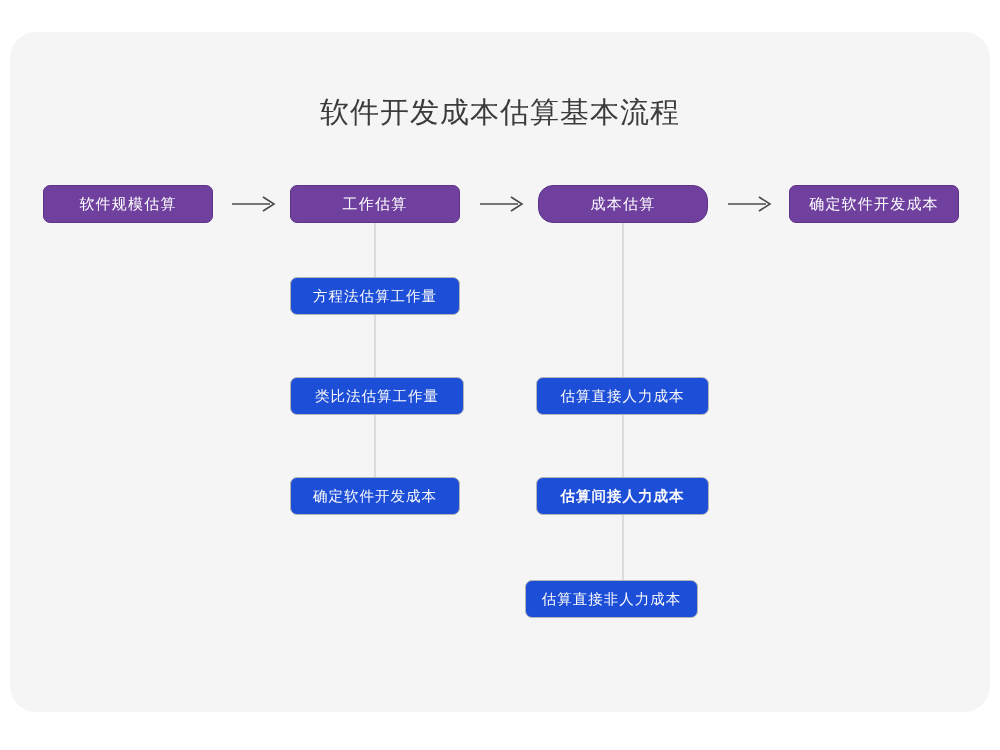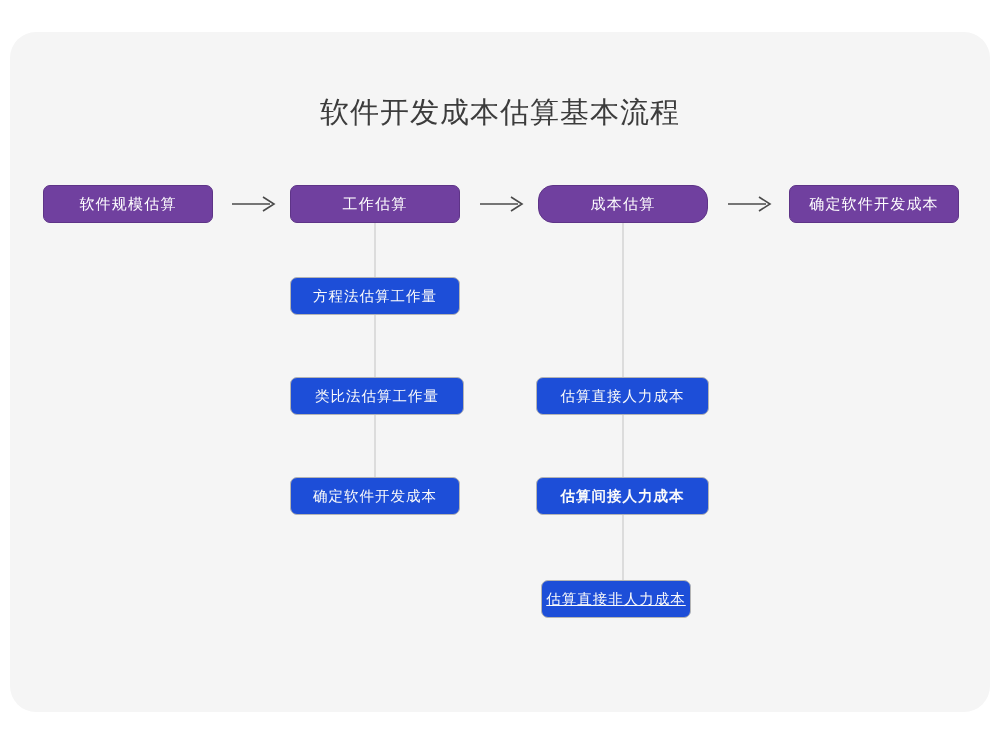--- a/index.html
+++ b/index.html
@@ -146,15 +146,15 @@
 
   <div class="node node-sub" style="left:290px; top:377px; width:174px;">类比法估算工作量</div>
 
   <div class="node node-sub" style="left:290px; top:477px; width:170px;">确定软件开发成本</div>
 
 
   <div class="node node-sub" style="left:536px; top:377px; width:173px;">估算直接人力成本</div>
 
   <div class="node node-sub" style="left:536px; top:477px; width:173px;font-weight:bold;">估算间接人力成本</div>
 
-  <div class="node node-sub" style="left:541px; top:580px; width:150px;text-decoration:underline;">估算直接非人力成本</div>
+  <div class="node node-sub" style="left:525px; top:580px; width:173px;">估算直接非人力成本</div>
 
 </div>
 
 </body></html>

